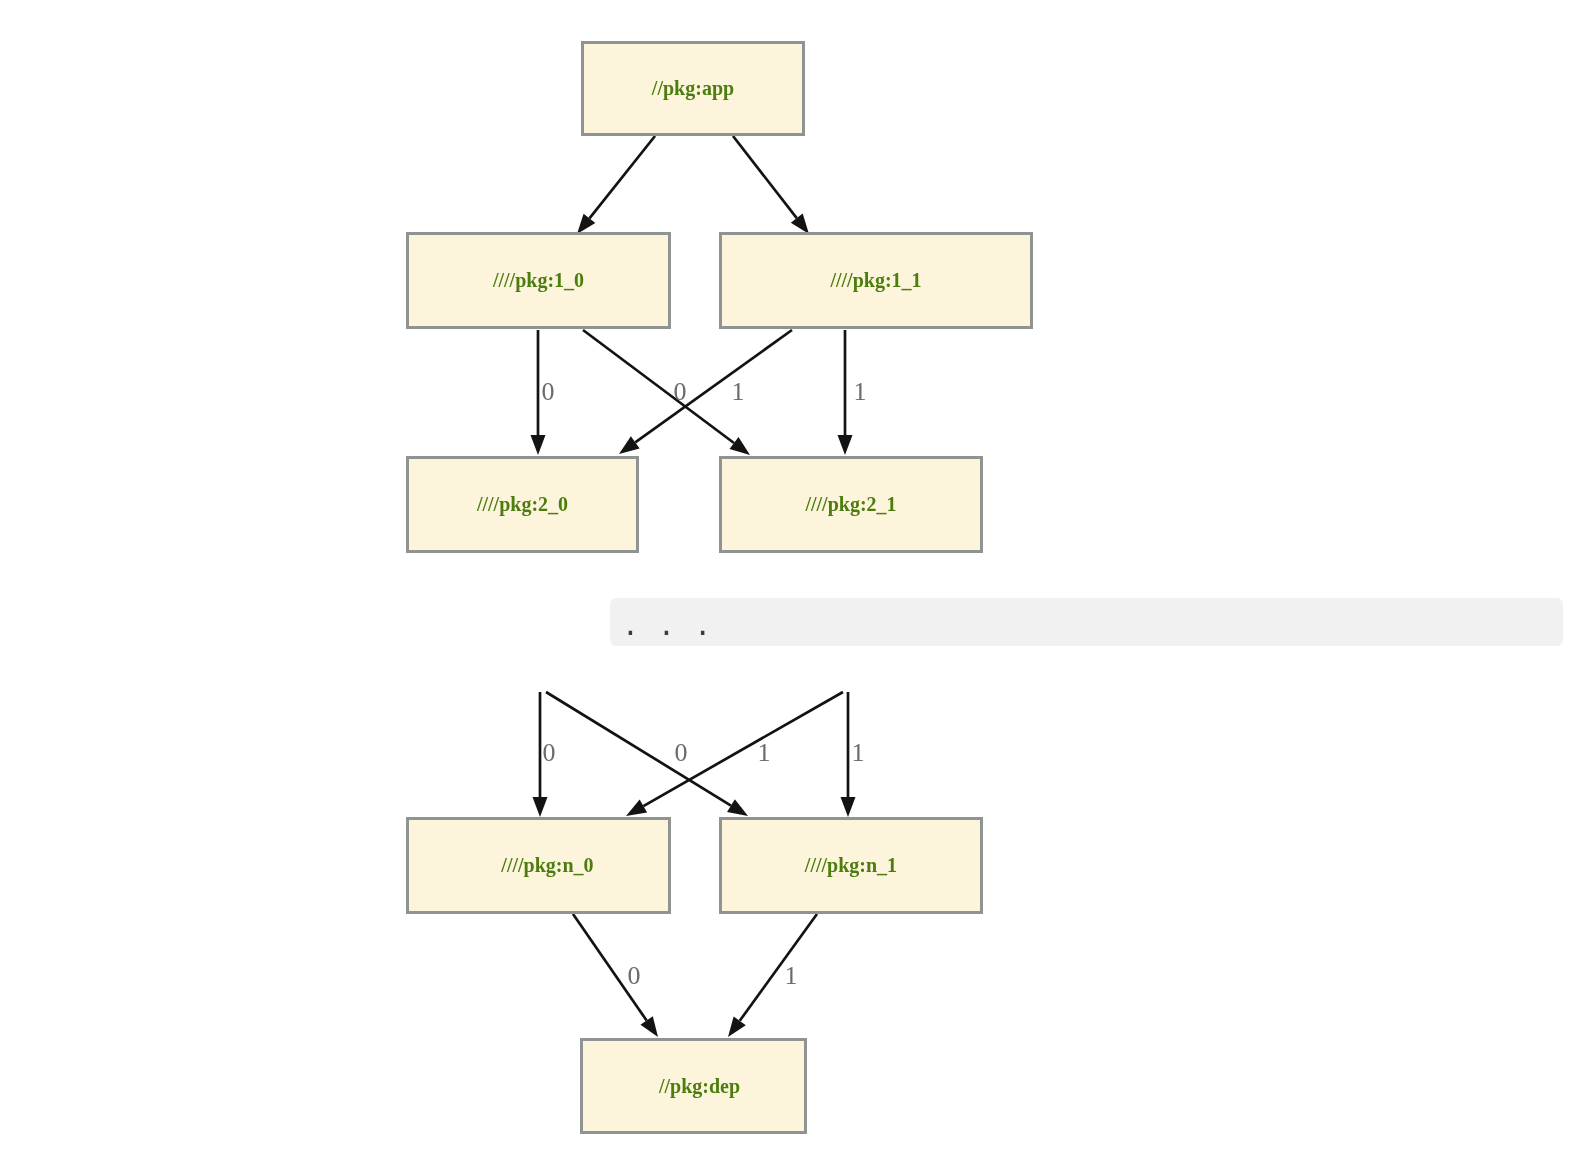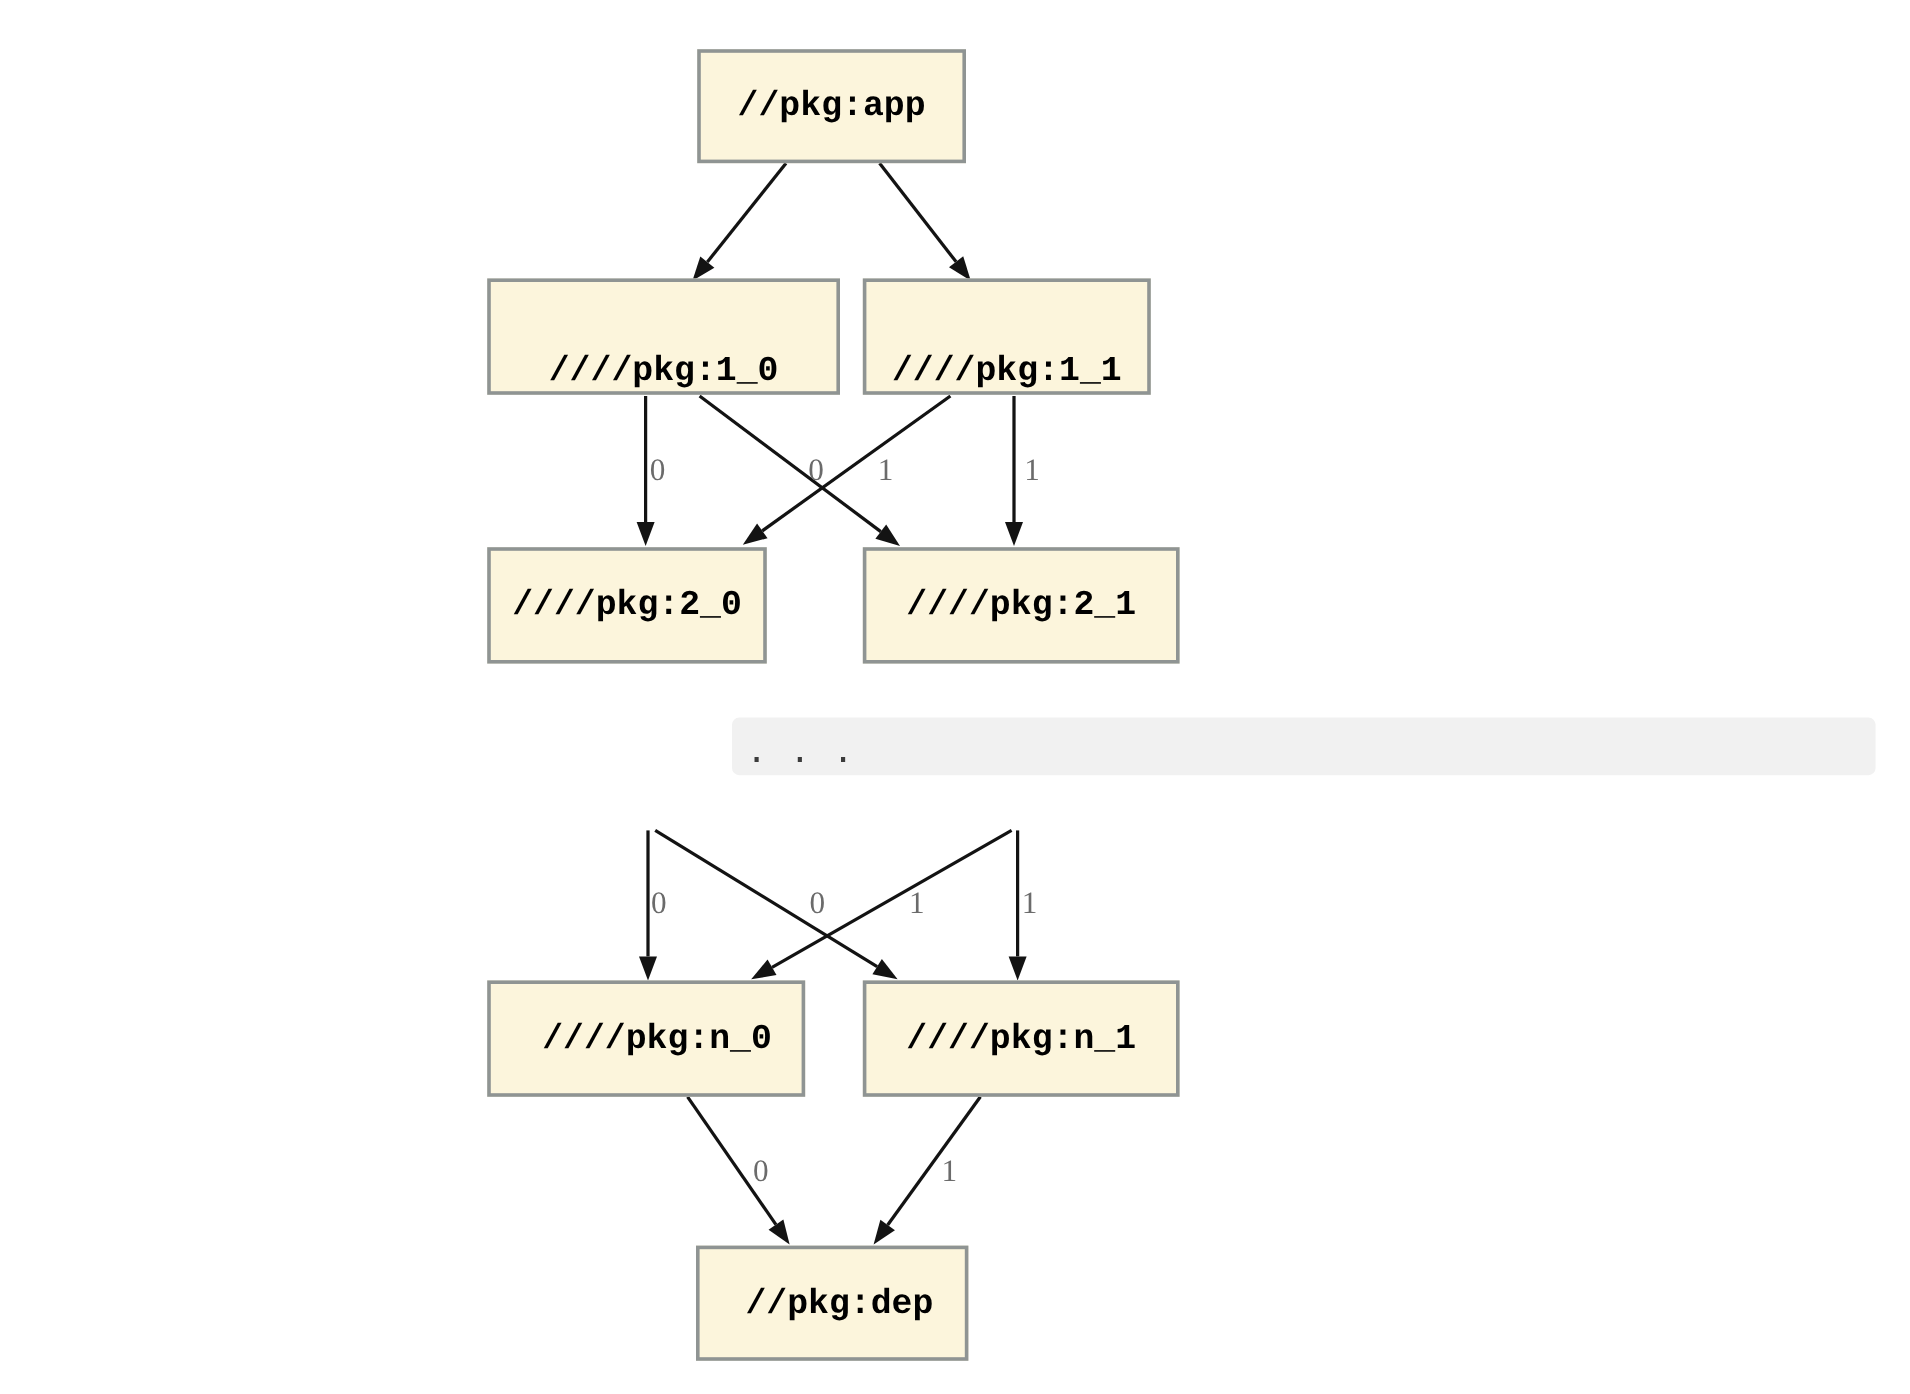--- a/index.html
+++ b/index.html
@@ -19,24 +19,24 @@
   .node {
     position: absolute;
     box-sizing: border-box;
     background: var(--node-fill, #fcf5dc);
     border: 3px solid var(--node-border, #8f9493);
     display: flex;
     align-items: center;
     justify-content: center;
   }
   .node span {
-    font-family: Liberation Mono, monospace;
+    font-family: Liberation Serif, serif;
     font-weight: bold;
-    font-size: 29px;
-    color: #000000;
+    font-size: 20px;
+    color: #4d7c0f;
     white-space: pre;
   }
   .edge-line { stroke: var(--edge-color, #131313); stroke-width: 2.7; fill: none; }
   .edge-head { fill: var(--edge-color, #131313); stroke: none; }
   .edge-label {
     font-family: "Liberation Serif", serif;
     font-size: 26px;
     fill: var(--label-color, #6b6b6b);
   }
   .band {
@@ -118,24 +118,24 @@
       <g>
         <line x1="817" y1="914" x2="739.7242356105104" y2="1020.796842920306" class="edge-line"></line>
         <polygon points="728,1037 733.6480517056251,1016.4002545663645 745.8004195153957,1025.1934312742474" class="edge-head"></polygon>
         <text x="791" y="984" text-anchor="middle" class="edge-label">1</text>
       </g>
     </svg>
   <div id="node-layer">
       <div class="node" style="left: 581px; top: 41px; width: 224px; height: 95px;">
         <span>//pkg:app</span>
       </div>
-      <div class="node" style="left: 406px; top: 232px; width: 294px; height: 97px; align-items: flex-end;">
+      <div class="node" style="left: 406px; top: 232px; width: 265px; height: 97px;">
         <span>////pkg:1_0</span>
       </div>
-      <div class="node" style="left: 719px; top: 232px; width: 240px; height: 97px; align-items: flex-end;">
+      <div class="node" style="left: 719px; top: 232px; width: 314px; height: 97px;">
         <span>////pkg:1_1</span>
       </div>
       <div class="node" style="left: 406px; top: 456px; width: 233px; height: 97px;">
         <span>////pkg:2_0</span>
       </div>
       <div class="node" style="left: 719px; top: 456px; width: 264px; height: 97px;">
         <span>////pkg:2_1</span>
       </div>
       <div class="node" style="left: 406px; top: 817px; width: 265px; height: 97px; padding-left: 18px;">
         <span>////pkg:n_0</span>

